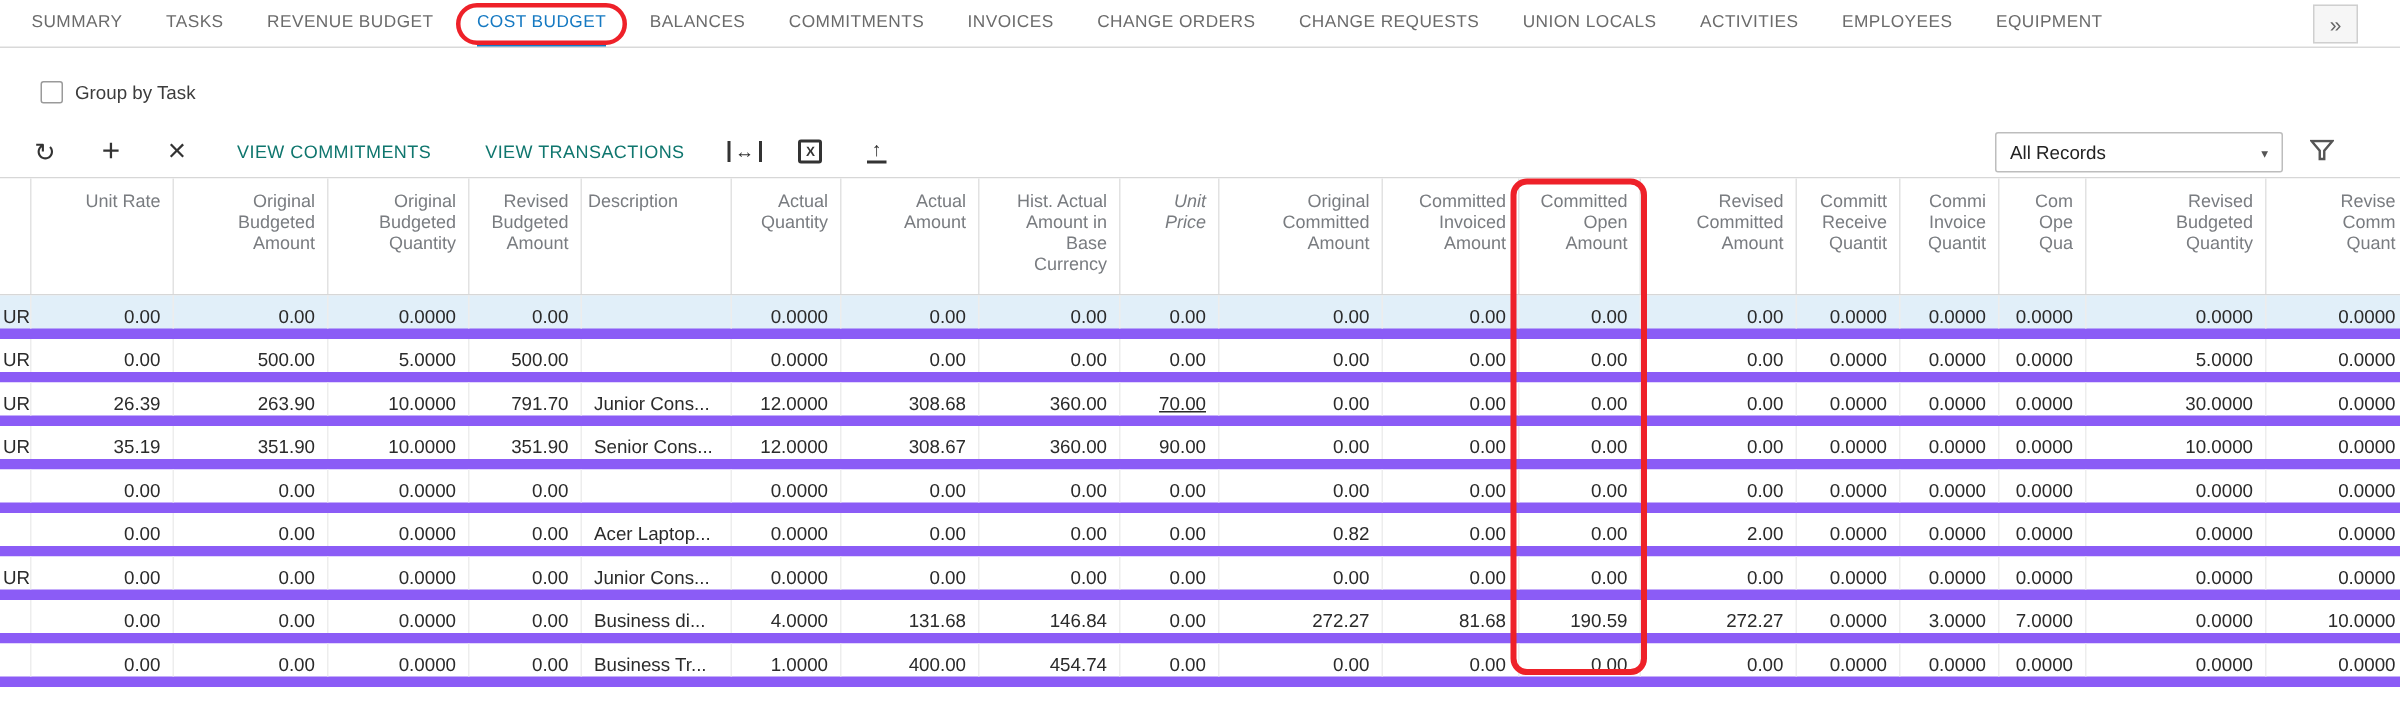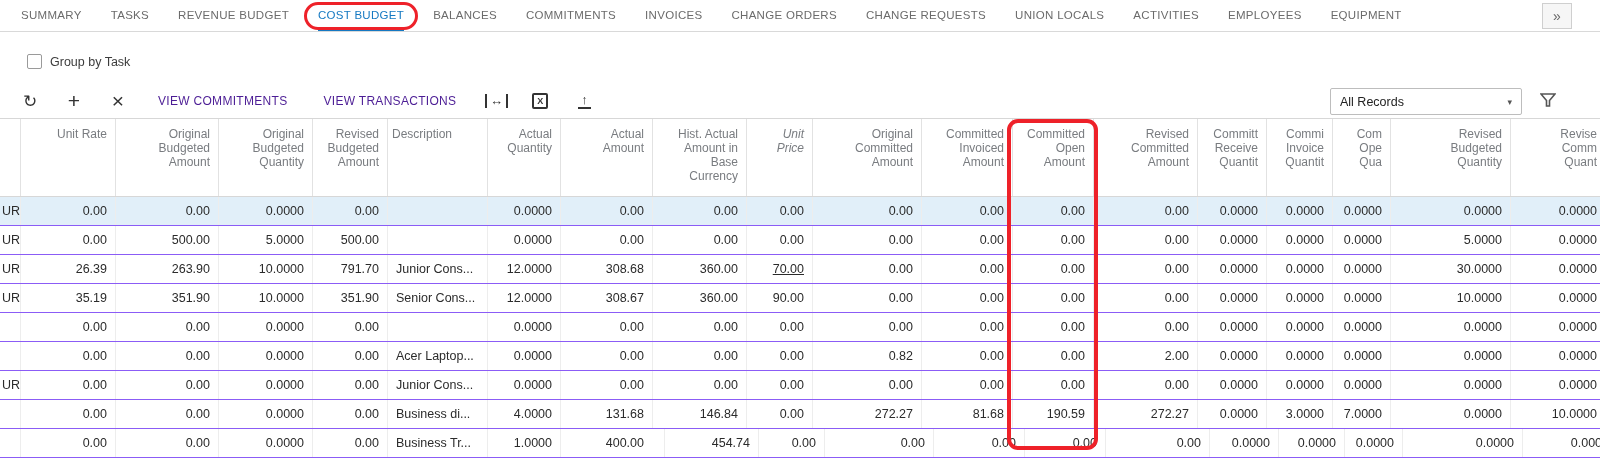--- a/index.html
+++ b/index.html
@@ -21,21 +21,21 @@
   .groupby { position:absolute; left:27px; top:54px; display:flex; align-items:center; gap:8px; }
   .checkbox { width:15px; height:15px; border:1px solid #9a9a9a; border-radius:2px; background:#fff; cursor:pointer; }
   .groupby-label { font-size:12.5px; color:#3c3c3c; }
 
   
   .toolbar { position:absolute; left:0; top:84px; width:1600px; height:34px;
              display:flex; align-items:center; padding-left:8px; }
   .tbtn { height:30px; display:flex; align-items:center; justify-content:center;
           color:#333; cursor:pointer; }
   .tbtn.icon { width:44px; font-size:17px; }
-  .tbtn.text { font-size:12px; letter-spacing:.3px; padding:0 18px; color:#4c1d95; }
+  .tbtn.text { font-size:12px; letter-spacing:.3px; padding:0 18px; color:#0f766e; }
   .plus-glyph { font-size:21px; line-height:20px; }
   .fitw { border-left:2px solid #333; border-right:2px solid #333; padding:0 3px;
           font-size:13px; line-height:14px; color:#333; }
   .xlbox { display:inline-flex; align-items:center; justify-content:center; width:16px; height:16px;
            border:2px solid #333; font-size:9px; font-weight:bold; color:#333; border-radius:2px; }
   .upl { display:inline-block; border-bottom:2px solid #333; padding:0 3px 1px;
          font-size:13px; line-height:13px; color:#333; }
   .records-select { position:absolute; right:78px; top:4px; width:192px; height:27px;
                     border:1px solid #bdbdbd; border-radius:2px; background:#fff;
                     display:flex; align-items:center; justify-content:space-between;
@@ -43,21 +43,21 @@
   .caret { font-size:9px; color:#555; }
   .filter-btn { position:absolute; right:42px; top:9px; width:18px; height:16px; cursor:pointer; }
 
   
   .grid { position:absolute; left:0; top:118px; width:1600px; border-top:1px solid #d7d7d7; }
   .grid-header { display:flex; height:78px; border-bottom:1px solid #d7d7d7; background:#fff; }
   .hcell { flex:none; padding:8px 8px 0 4px; font-size:12px; color:#797c80; text-align:right;
            white-space:pre-line; line-height:14px; border-left:1px solid #e2e2e2; overflow:hidden; cursor:pointer; }
   .hcell:first-child { border-left:none; }
   .hcell.left { text-align:left; }
-  .grid-row { display:flex; height:29px; border-bottom:1px solid #8b5cf6; background:#fff; }
+  .grid-row { display:flex; height:29px; border-bottom:7px solid #8b5cf6; background:#fff; }
   .grid-row.selected { background:#e1eff9; }
   .cell { flex:none; font-size:12.5px; color:#2b2b2b; text-align:right; padding:0 8px 0 2px;
           line-height:28px; border-left:1px solid #ededed; white-space:nowrap; overflow:hidden; cursor:pointer; }
   .cell:first-child { border-left:none; padding:0 2px; }
   .cell.left { text-align:left; padding-left:8px; }
 
   
   .ann { position:absolute; pointer-events:none; z-index:9; border-style:solid; }
   .ann-tab { top:2px; height:28px; border-width:3px; border-radius:15px; }
   .ann-col { top:119px; height:331px; border-width:4px; border-radius:11px; }
@@ -347,21 +347,21 @@
         </div>
         <div class="grid-row">
           <div class="cell" style="width: 20px;"></div>
           <div class="cell" style="width: 95px;">0.00</div>
           <div class="cell" style="width: 103px;">0.00</div>
           <div class="cell" style="width: 94px;">0.0000</div>
           <div class="cell" style="width: 75px;">0.00</div>
           <div class="cell left" style="width: 100px;">Business Tr...</div>
           <div class="cell" style="width: 73px;">1.0000</div>
           <div class="cell" style="width: 92px;">400.00</div>
-          <div class="cell" style="width: 94px; margin-left: 12px;">454.74</div>
+          <div class="cell" style="width: 94px;">454.74</div>
           <div class="cell" style="width: 66px;">0.00</div>
           <div class="cell" style="width: 109px;">0.00</div>
           <div class="cell" style="width: 91px;">0.00</div>
           <div class="cell" style="width: 81px;">0.00</div>
           <div class="cell" style="width: 104px;">0.00</div>
           <div class="cell" style="width: 69px;">0.0000</div>
           <div class="cell" style="width: 66px;">0.0000</div>
           <div class="cell" style="width: 58px;">0.0000</div>
           <div class="cell" style="width: 120px;">0.0000</div>
           <div class="cell" style="width: 95px;">0.0000</div>

